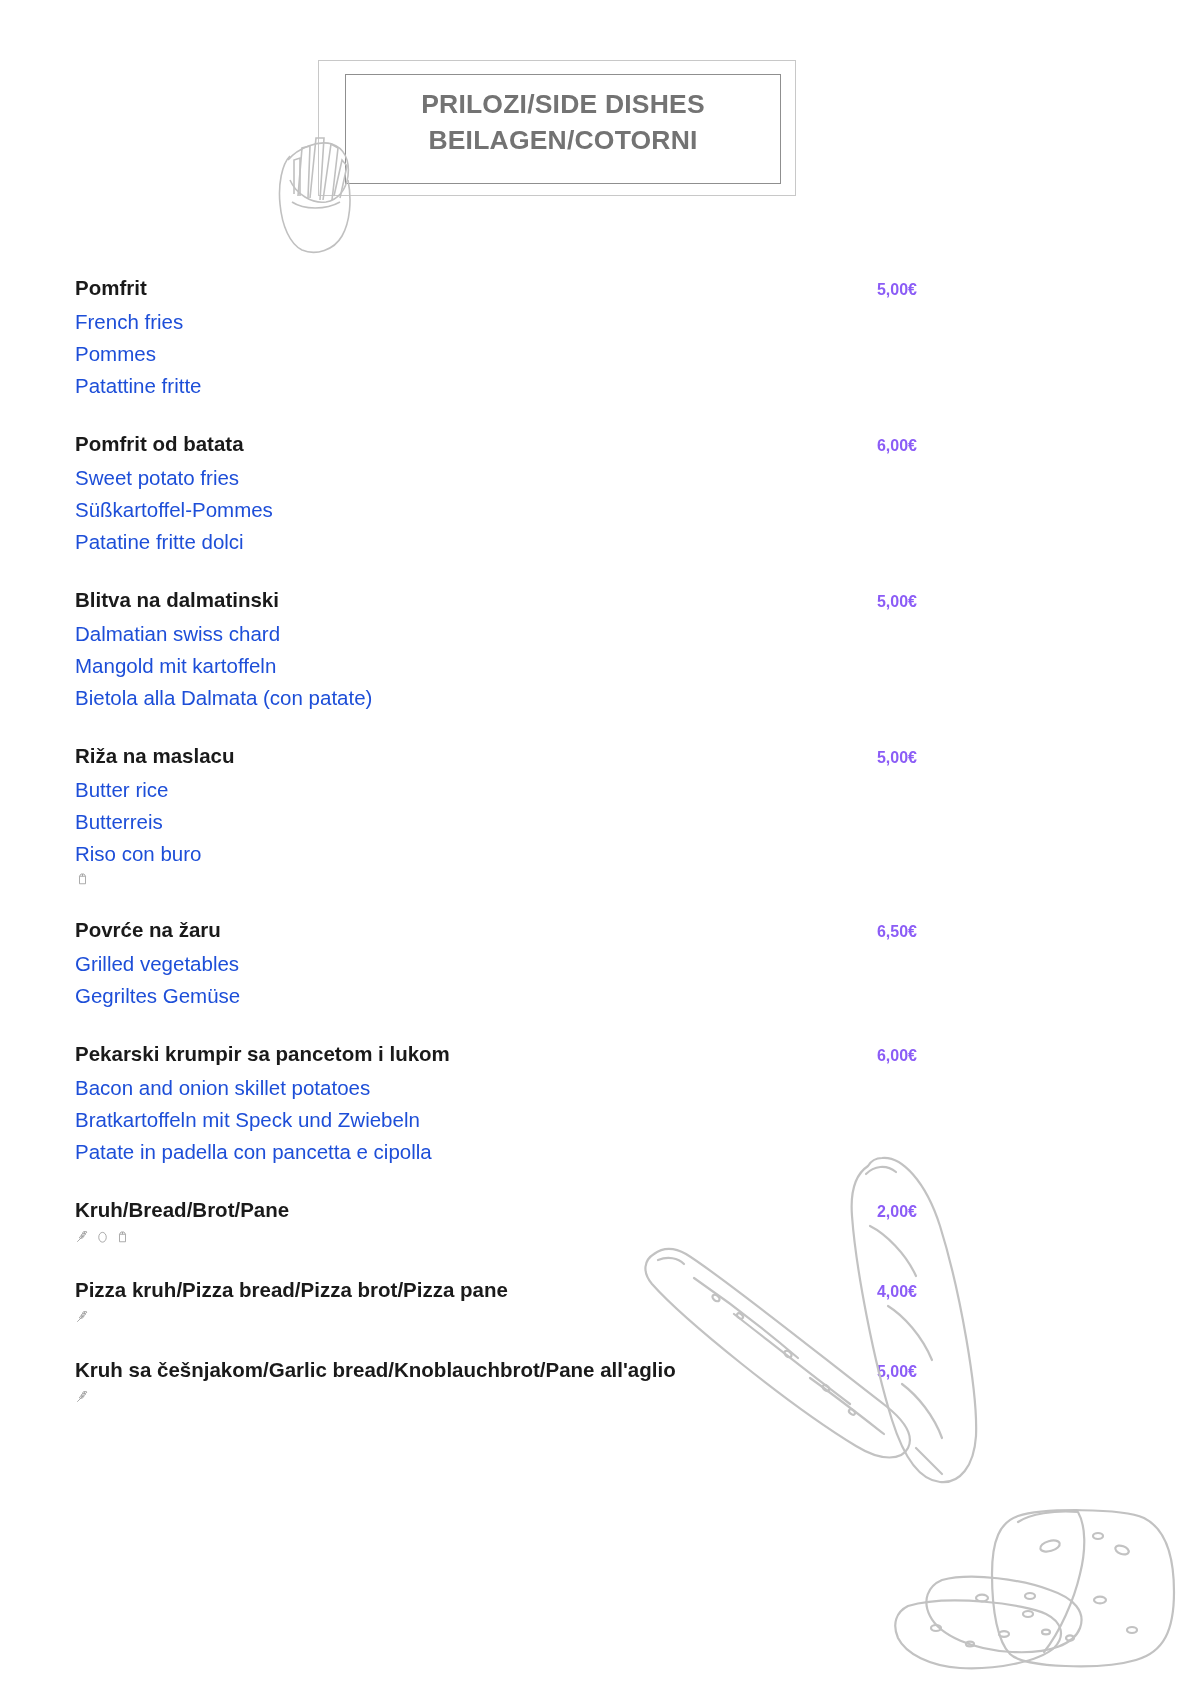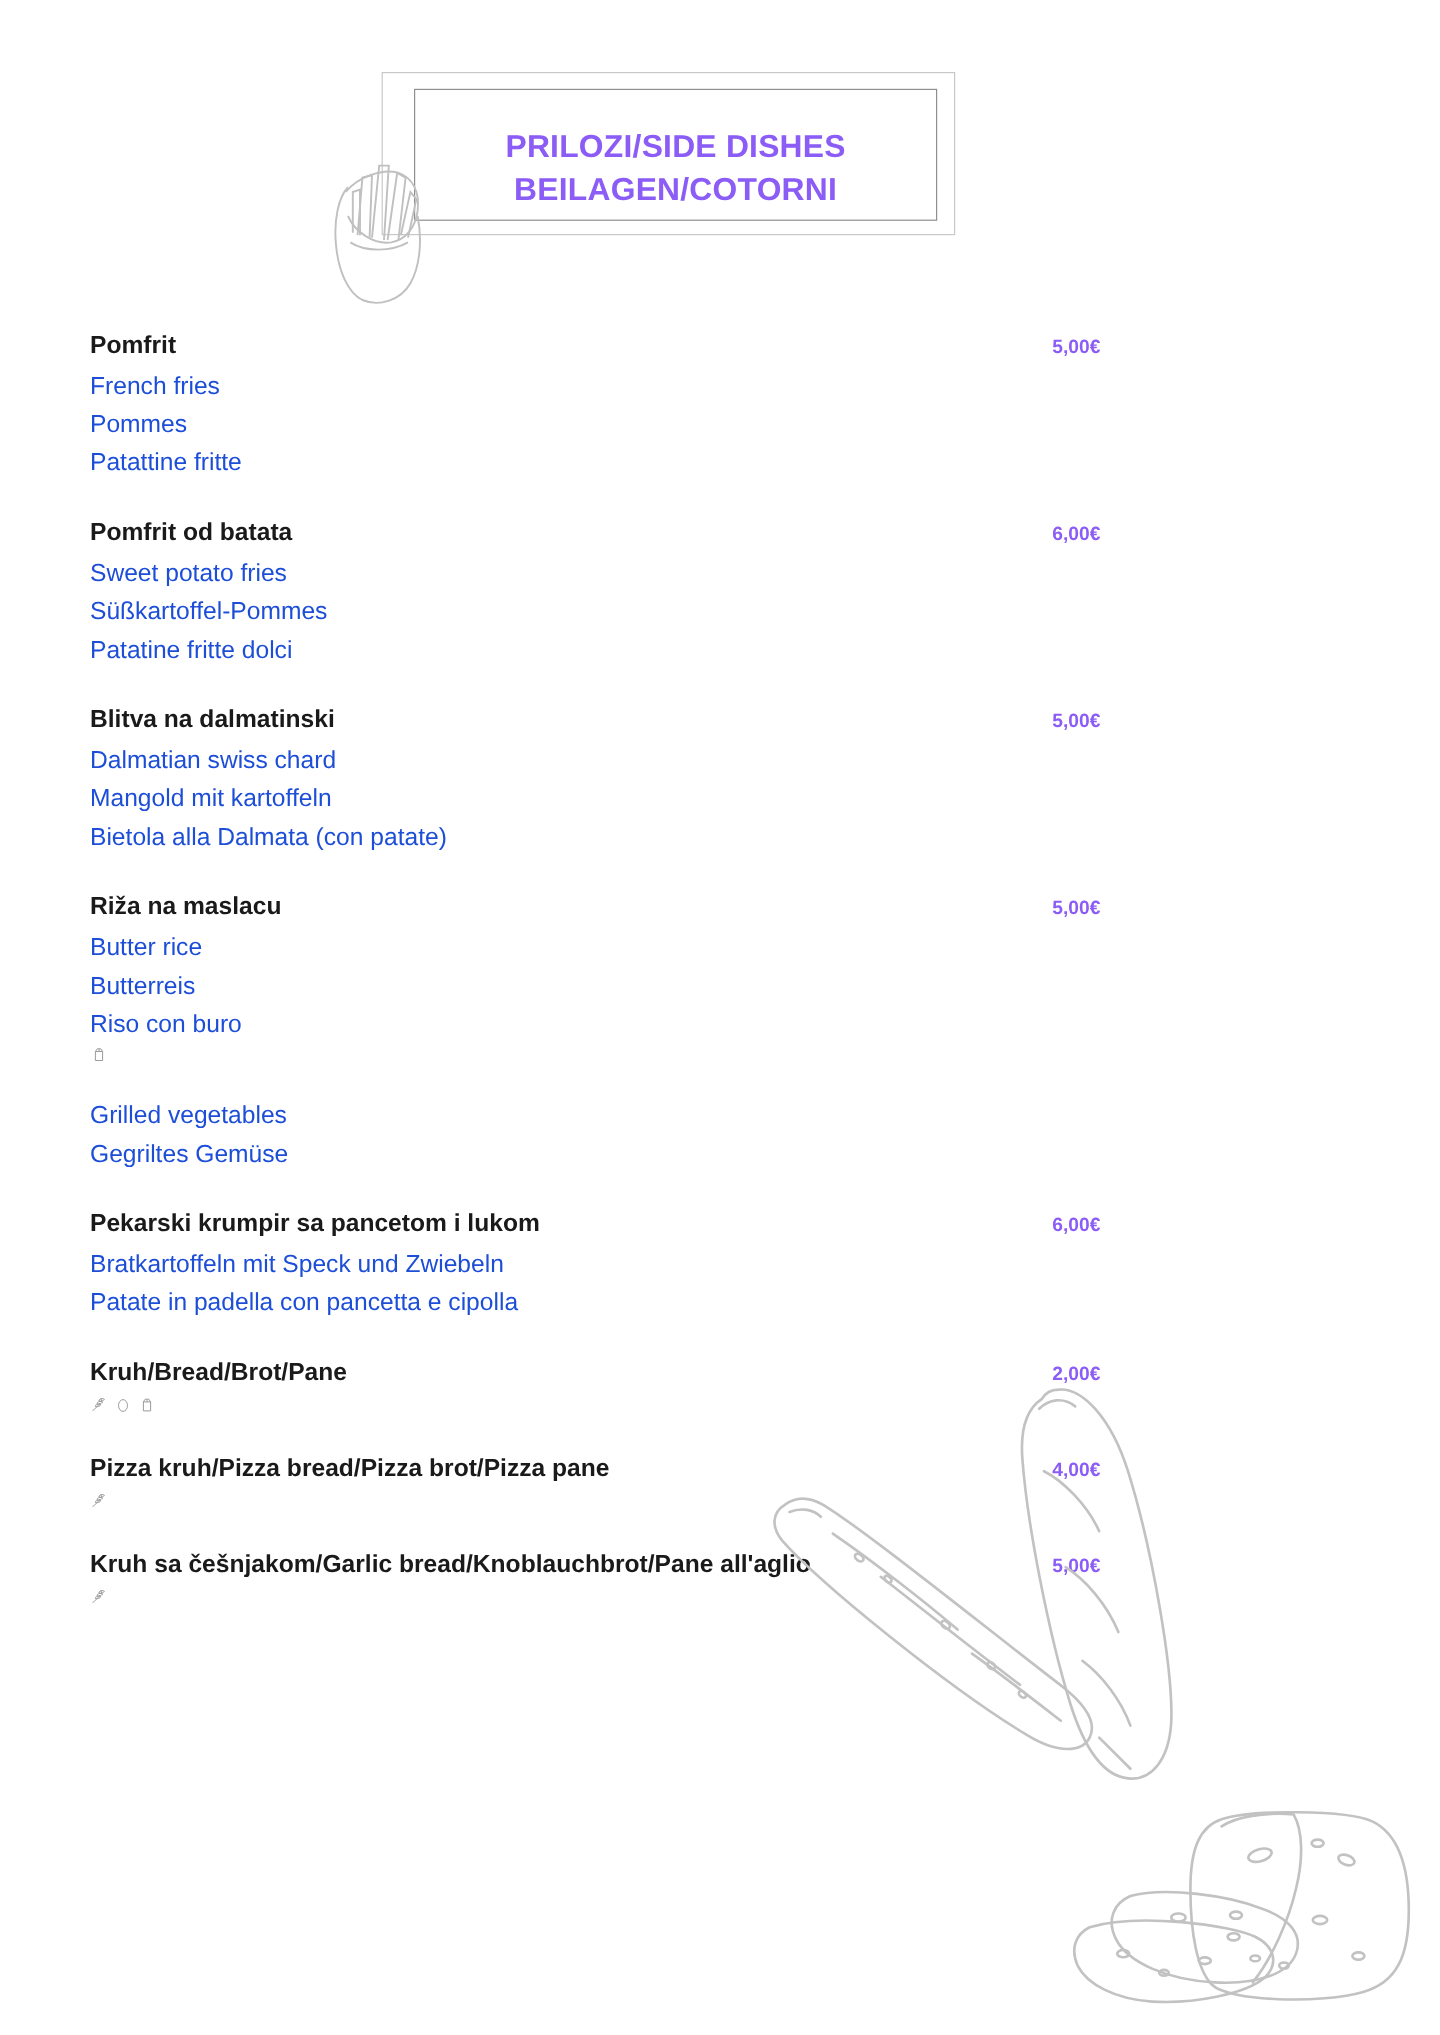--- a/index.html
+++ b/index.html
@@ -38,28 +38,28 @@
     left: 345px;
     top: 74px;
     width: 436px;
     height: 110px;
     border: 1.5px solid #8f8f8f;
     box-sizing: border-box;
   }
   .header-title {
     position: absolute;
     left: 345px;
-    top: 104px;
+    top: 86px;
     width: 436px;
     text-align: center;
     font-size: 26.5px;
     font-weight: bold;
     letter-spacing: 0.2px;
     line-height: 36px;
-    color: #8b5cf6;
+    color: #737373;
   }
   .header-title span { display: block; }
 
   .fries-illus {
     position: absolute;
     left: 268px;
     top: 104px;
     width: 110px;
     height: 150px;
   }
@@ -188,28 +188,33 @@
       <div class="item-line">Butter rice</div>
       <div class="item-line">Butterreis</div>
       <div class="item-line">Riso con buro</div>
       <div class="allergens"><svg width="15" height="15" viewBox="0 0 20 20" fill="none" stroke="#9a9a9a" stroke-width="1.1">
           <path d="M6 7 L6 17 L14 17 L14 7 L12 4 L8 4 Z"></path>
           <path d="M6 7 L14 7"></path>
           <path d="M10 4 L10 7"></path>
         </svg></div>
     </div>
     <div class="menu-item">
+      <div class="item-head">
+        <div class="item-name">Povrće na žaru</div>
+        <div class="item-price">6,50€</div>
+      </div>
       <div class="item-line">Grilled vegetables</div>
       <div class="item-line">Gegriltes Gemüse</div>
     </div>
     <div class="menu-item">
       <div class="item-head">
         <div class="item-name">Pekarski krumpir sa pancetom i lukom</div>
         <div class="item-price">6,00€</div>
       </div>
+      <div class="item-line">Bacon and onion skillet potatoes</div>
       <div class="item-line">Bratkartoffeln mit Speck und Zwiebeln</div>
       <div class="item-line">Patate in padella con pancetta e cipolla</div>
     </div>
     <div class="menu-item bread-item">
       <div class="item-head">
         <div class="item-name">Kruh/Bread/Brot/Pane</div>
         <div class="item-price">2,00€</div>
       </div>
       <div class="allergens"><svg width="15" height="15" viewBox="0 0 20 20" fill="none" stroke="#9a9a9a" stroke-width="1.1">
           <path d="M3 17 L11 9"></path>

